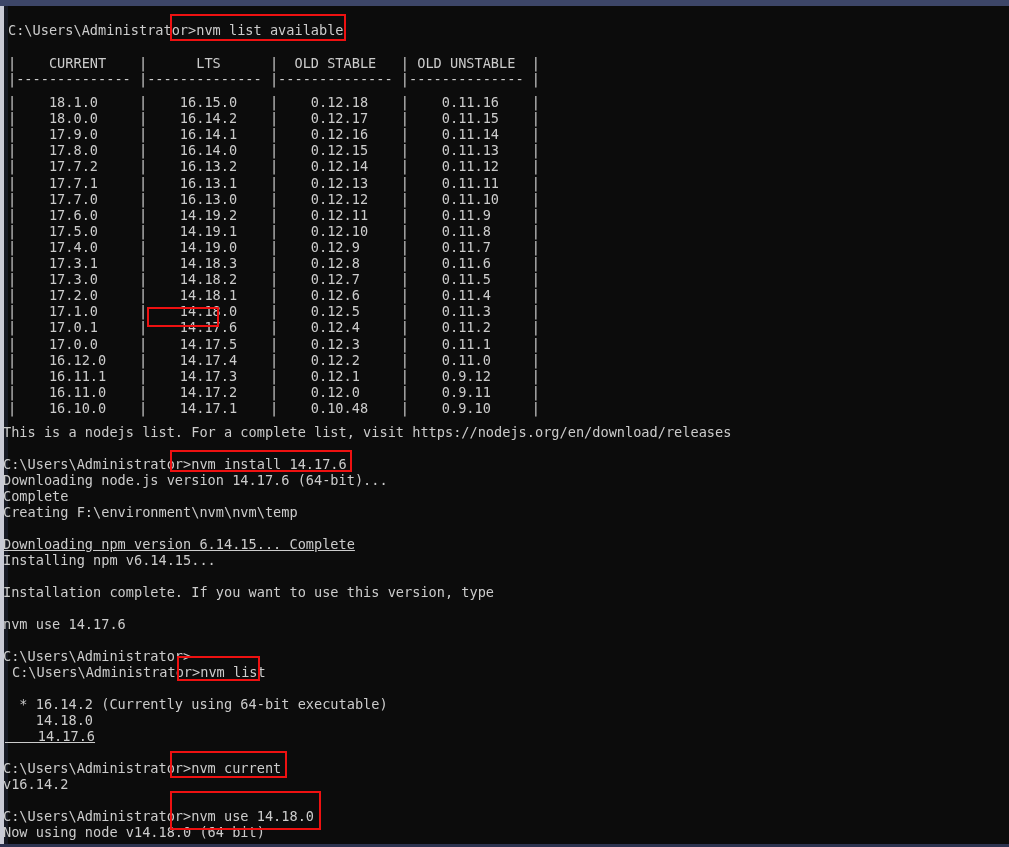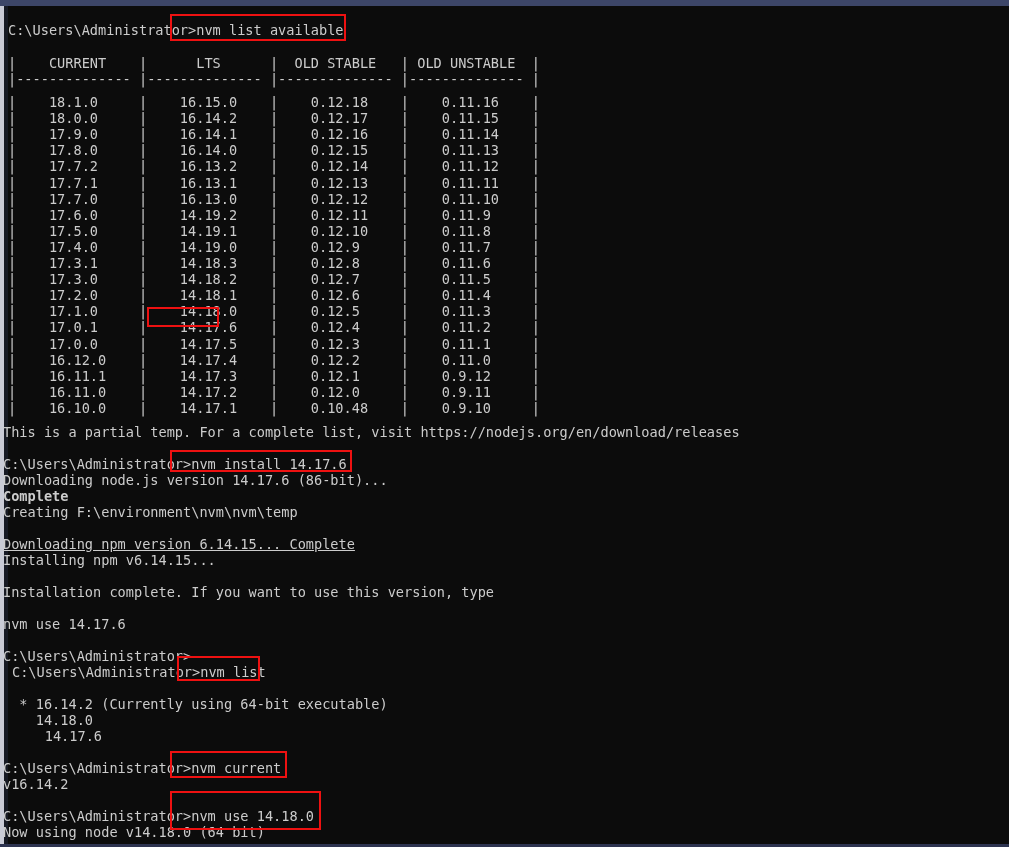--- a/index.html
+++ b/index.html
@@ -89,42 +89,42 @@
     <div class="line" style="left:8px; top:16px;">C:\Users\Administrator&gt;nvm list available</div>
 
     
     <div class="line" style="left:8px; top:49px;">|    CURRENT    |      LTS      |  OLD STABLE   | OLD UNSTABLE  |</div>
     <div class="line" style="left:8px; top:65px;">|-------------- |-------------- |-------------- |-------------- |</div>
 
     
     <div id="table-body"><div class="line" style="left: 8px; top: 88px;">|    18.1.0     |    16.15.0    |    0.12.18    |    0.11.16    |</div><div class="line" style="left: 8px; top: 104.1px;">|    18.0.0     |    16.14.2    |    0.12.17    |    0.11.15    |</div><div class="line" style="left: 8px; top: 120.2px;">|    17.9.0     |    16.14.1    |    0.12.16    |    0.11.14    |</div><div class="line" style="left: 8px; top: 136.3px;">|    17.8.0     |    16.14.0    |    0.12.15    |    0.11.13    |</div><div class="line" style="left: 8px; top: 152.4px;">|    17.7.2     |    16.13.2    |    0.12.14    |    0.11.12    |</div><div class="line" style="left: 8px; top: 168.5px;">|    17.7.1     |    16.13.1    |    0.12.13    |    0.11.11    |</div><div class="line" style="left: 8px; top: 184.6px;">|    17.7.0     |    16.13.0    |    0.12.12    |    0.11.10    |</div><div class="line" style="left: 8px; top: 200.7px;">|    17.6.0     |    14.19.2    |    0.12.11    |    0.11.9     |</div><div class="line" style="left: 8px; top: 216.8px;">|    17.5.0     |    14.19.1    |    0.12.10    |    0.11.8     |</div><div class="line" style="left: 8px; top: 232.9px;">|    17.4.0     |    14.19.0    |    0.12.9     |    0.11.7     |</div><div class="line" style="left: 8px; top: 249px;">|    17.3.1     |    14.18.3    |    0.12.8     |    0.11.6     |</div><div class="line" style="left: 8px; top: 265.1px;">|    17.3.0     |    14.18.2    |    0.12.7     |    0.11.5     |</div><div class="line" style="left: 8px; top: 281.2px;">|    17.2.0     |    14.18.1    |    0.12.6     |    0.11.4     |</div><div class="line" style="left: 8px; top: 297.3px;">|    17.1.0     |    14.18.0    |    0.12.5     |    0.11.3     |</div><div class="line" style="left: 8px; top: 313.4px;">|    17.0.1     |    14.17.6    |    0.12.4     |    0.11.2     |</div><div class="line" style="left: 8px; top: 329.5px;">|    17.0.0     |    14.17.5    |    0.12.3     |    0.11.1     |</div><div class="line" style="left: 8px; top: 345.6px;">|    16.12.0    |    14.17.4    |    0.12.2     |    0.11.0     |</div><div class="line" style="left: 8px; top: 361.7px;">|    16.11.1    |    14.17.3    |    0.12.1     |    0.9.12     |</div><div class="line" style="left: 8px; top: 377.8px;">|    16.11.0    |    14.17.2    |    0.12.0     |    0.9.11     |</div><div class="line" style="left: 8px; top: 393.9px;">|    16.10.0    |    14.17.1    |    0.10.48    |    0.9.10     |</div></div>
 
     
-    <div class="line" style="left:3px; top:418px;">This is a partial temp. For a complete list, visit https://nodejs.org/en/download/releases</div>
+    <div class="line" style="left:3px; top:418px;">This is a nodejs list. For a complete list, visit https://nodejs.org/en/download/releases</div>
 
     
     <div class="line" style="left:3px; top:450px;">C:\Users\Administrator&gt;nvm install 14.17.6</div>
-    <div class="line" style="left:3px; top:466px;">Downloading node.js version 14.17.6 (86-bit)...</div>
-    <div class="line" style="left:3px; top:482px;font-weight:bold;">Complete</div>
+    <div class="line" style="left:3px; top:466px;">Downloading node.js version 14.17.6 (64-bit)...</div>
+    <div class="line" style="left:3px; top:482px;">Complete</div>
     <div class="line" style="left:3px; top:498px;">Creating F:\environment\nvm\nvm\temp</div>
 
     <div class="line" style="left:3px; top:530px;text-decoration:underline;">Downloading npm version 6.14.15... Complete</div>
     <div class="line" style="left:3px; top:546px;">Installing npm v6.14.15...</div>
 
     <div class="line" style="left:3px; top:578px;">Installation complete. If you want to use this version, type</div>
 
     <div class="line" style="left:3px; top:610px;">nvm use 14.17.6</div>
 
     
     <div class="line" style="left:3px; top:642px;">C:\Users\Administrator&gt;</div>
     <div class="line" style="left:12px; top:658px;">C:\Users\Administrator&gt;nvm list</div>
 
     <div class="line" style="left:3px; top:690px;">  * 16.14.2 (Currently using 64-bit executable)</div>
     <div class="line" style="left:3px; top:706px;">    14.18.0</div>
-    <div class="line" style="left:12px; top:722px;">    14.17.6</div>
+    <div class="line" style="left:5px; top:722px;text-decoration:underline;">    14.17.6</div>
 
     
     <div class="line" style="left:3px; top:754px;">C:\Users\Administrator&gt;nvm current</div>
     <div class="line" style="left:3px; top:770px;">v16.14.2</div>
 
     
     <div class="line" style="left:3px; top:802px;">C:\Users\Administrator&gt;nvm use 14.18.0</div>
     <div class="line" style="left:3px; top:818px;">Now using node v14.18.0 (64 bit)</div>
 
   </div>

